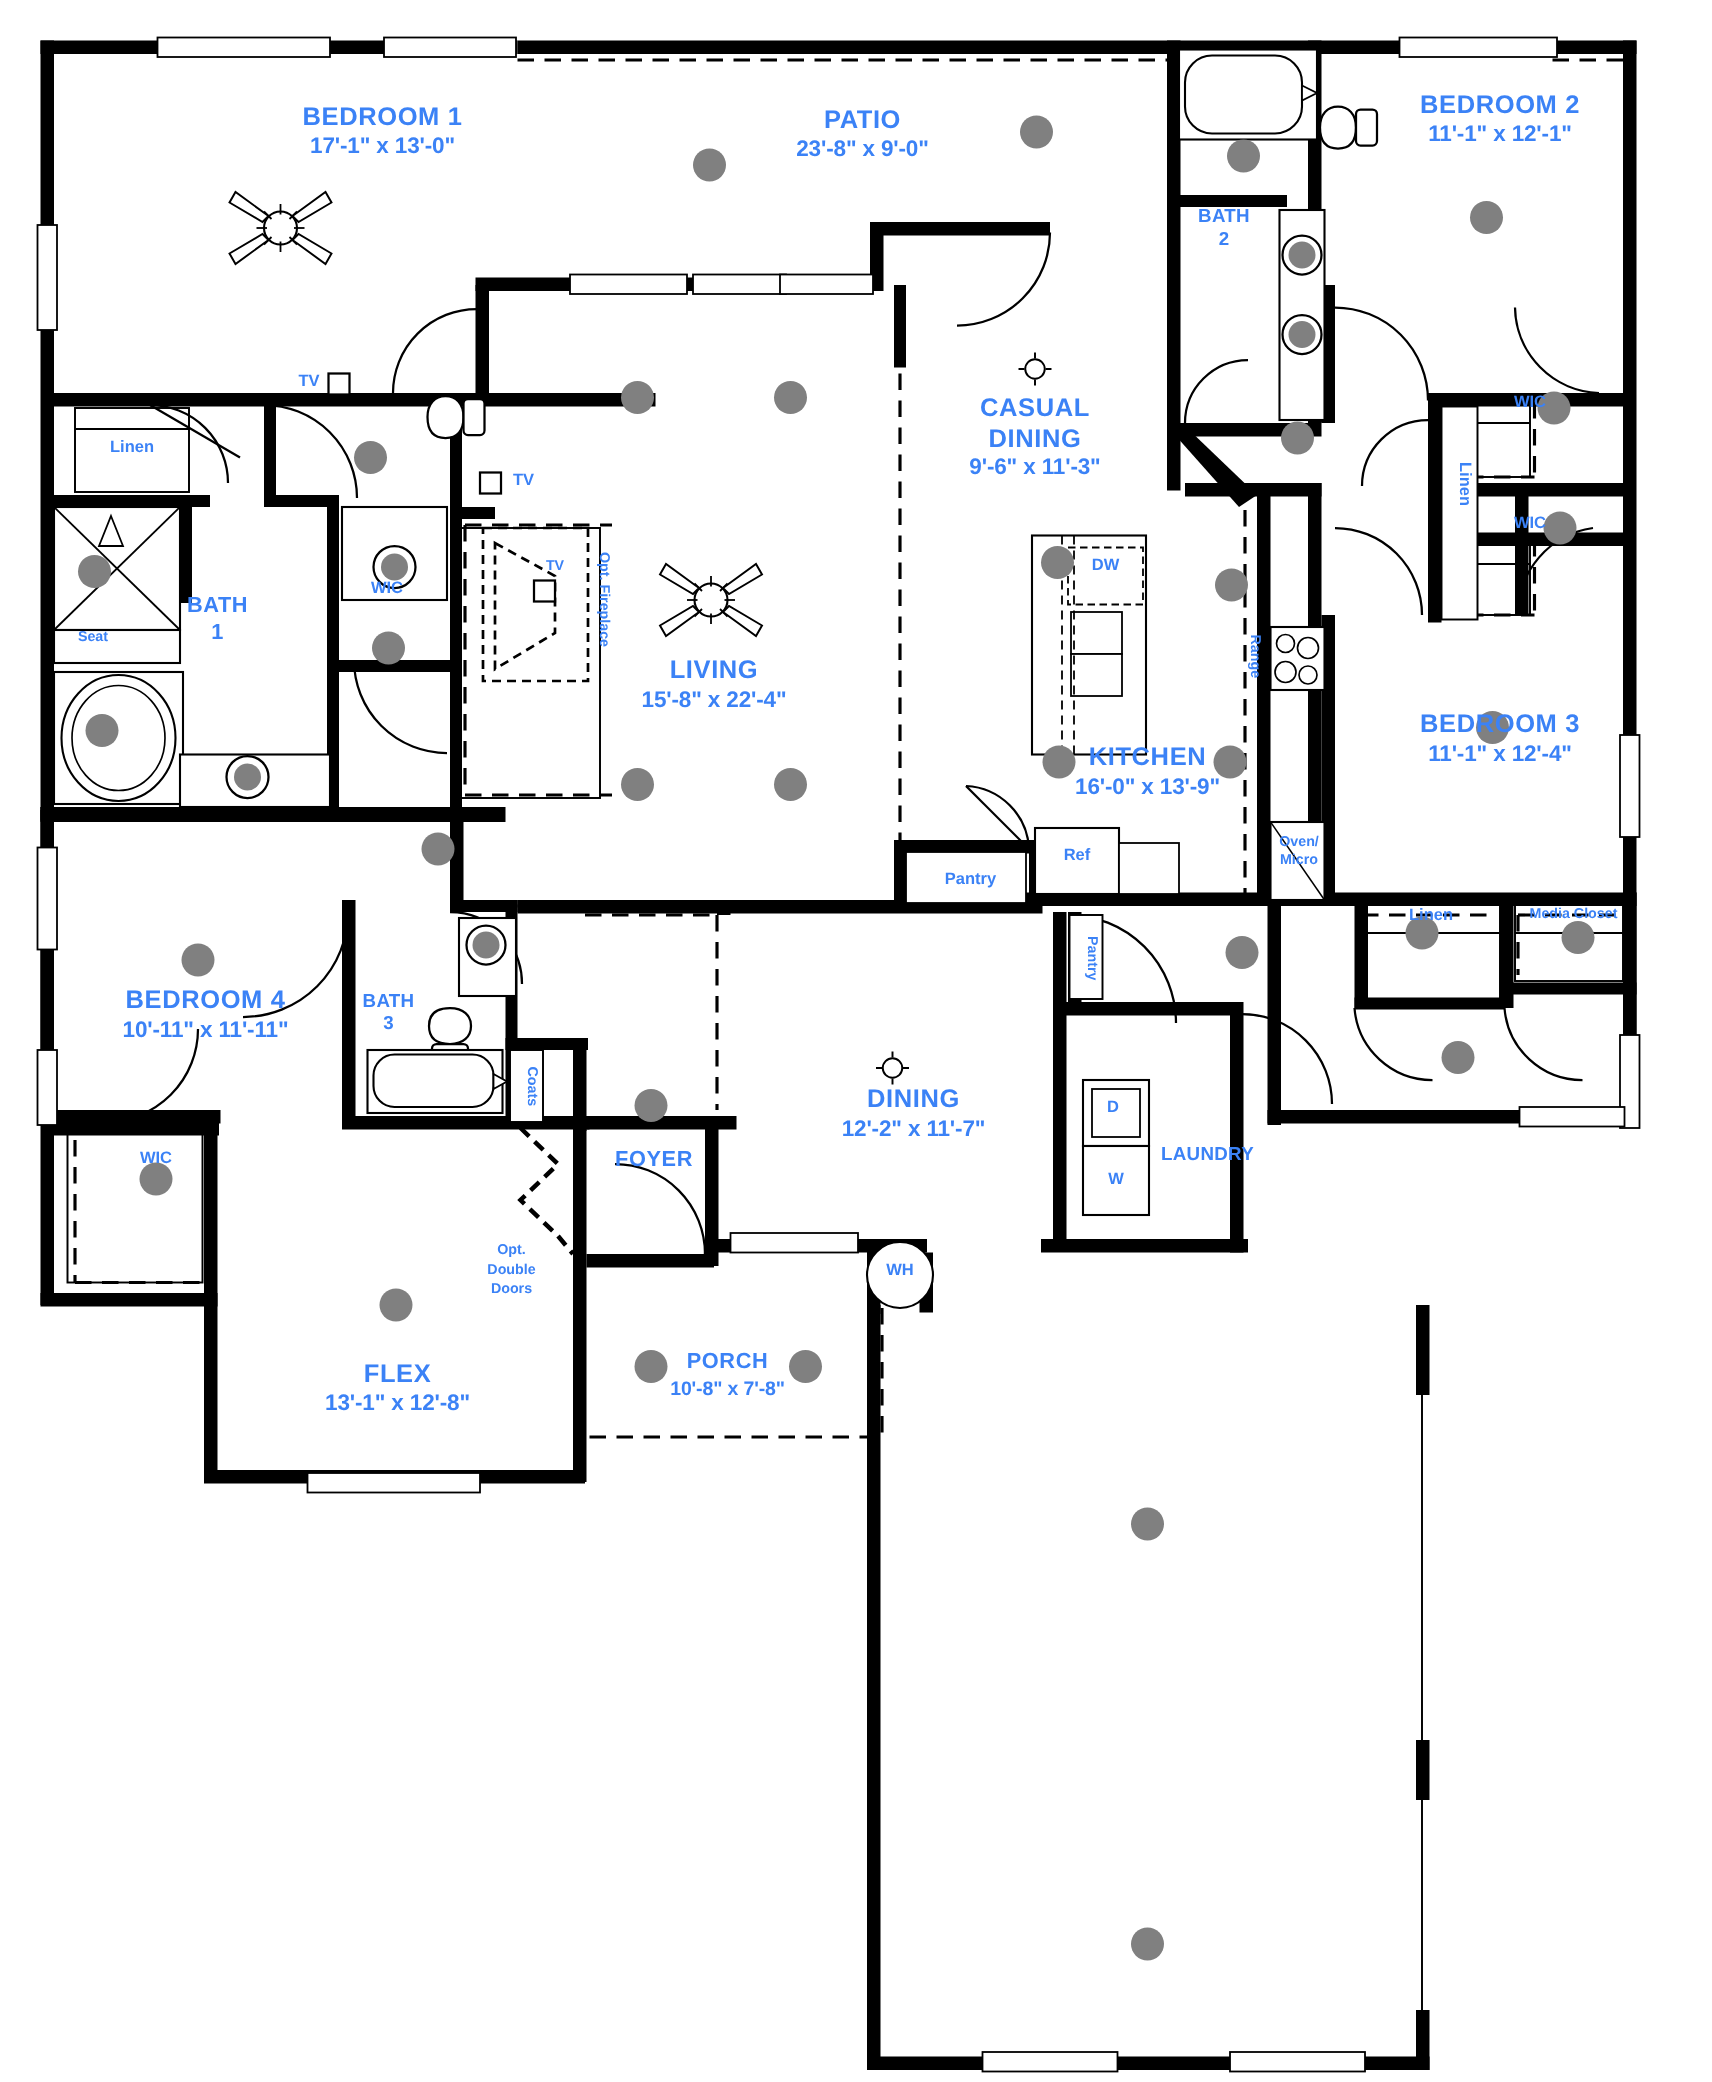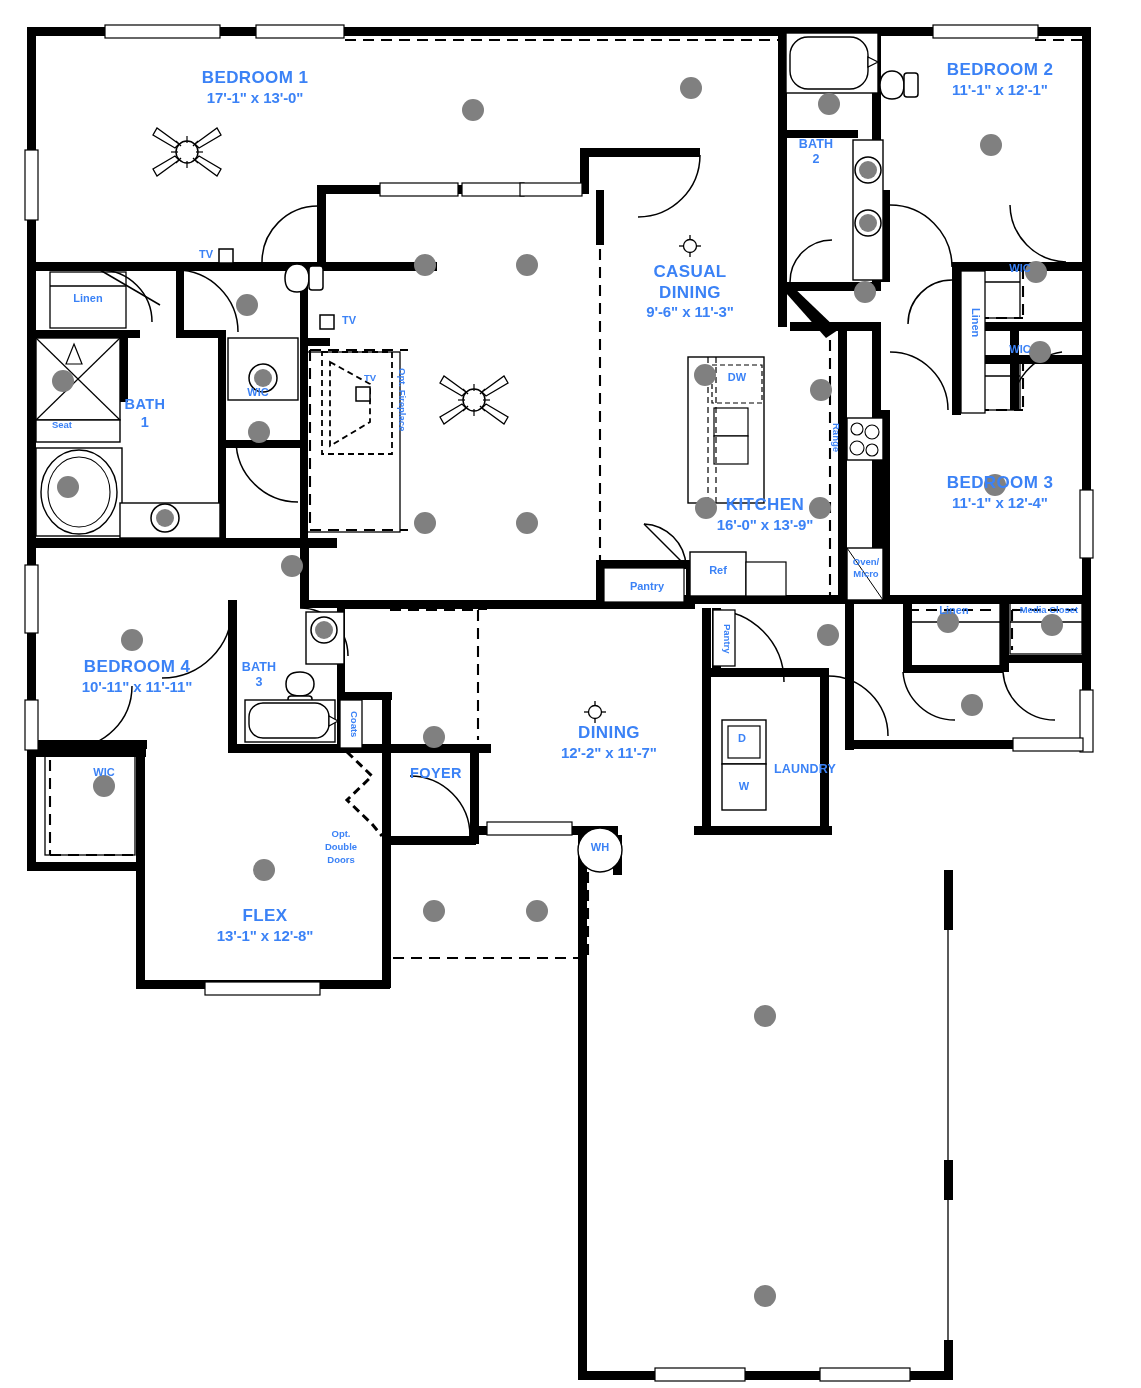--- a/index.html
+++ b/index.html
@@ -447,32 +447,40 @@
     <line x1="948" y1="1198" x2="948" y2="1342"></line>
   </g>
 
 </svg>
 
 <div class="room-label" style="left:155px;top:68px;width:200px;">
   <span class="rl-name">BEDROOM 1</span>
   <span class="rl-dim">17'-1" x 13'-0"</span>
 </div>
 
+<div class="room-label" style="left:475px;top:70px;width:200px;">
+  <span class="rl-name">PATIO</span>
+  <span class="rl-dim">23'-8" x 9'-0"</span>
+</div>
 
 <div class="room-label" style="left:900px;top:60px;width:200px;">
   <span class="rl-name">BEDROOM 2</span>
   <span class="rl-dim">11'-1" x 12'-1"</span>
 </div>
 
 <div class="room-label" style="left:595px;top:262px;width:190px;">
   <span class="rl-name">CASUAL</span>
   <span class="rl-name">DINING</span>
   <span class="rl-dim">9'-6" x 11'-3"</span>
 </div>
 
+<div class="room-label" style="left:376px;top:437px;width:200px;">
+  <span class="rl-name">LIVING</span>
+  <span class="rl-dim">15'-8" x 22'-4"</span>
+</div>
 
 <div class="room-label" style="left:665px;top:495px;width:200px;">
   <span class="rl-name">KITCHEN</span>
   <span class="rl-dim">16'-0" x 13'-9"</span>
 </div>
 
 <div class="room-label" style="left:900px;top:473px;width:200px;">
   <span class="rl-name">BEDROOM 3</span>
   <span class="rl-dim">11'-1" x 12'-4"</span>
 </div>
@@ -485,20 +493,24 @@
 <div class="room-label" style="left:509px;top:723px;width:200px;">
   <span class="rl-name">DINING</span>
   <span class="rl-dim">12'-2" x 11'-7"</span>
 </div>
 
 <div class="room-label" style="left:165px;top:906px;width:200px;">
   <span class="rl-name">FLEX</span>
   <span class="rl-dim">13'-1" x 12'-8"</span>
 </div>
 
+<div class="room-label lbl-mid" style="left:385px;top:900px;width:200px;">
+  <span class="rl-name">PORCH</span>
+  <span class="rl-dim">10'-8" x 7'-8"</span>
+</div>
 
 
 <div class="room-label lbl-mid" style="left:376px;top:765px;width:120px;">
   <span class="rl-name">FOYER</span>
 </div>
 
 <div class="room-label lbl-sm" style="left:755px;top:762px;width:100px;">
   <span class="rl-name">LAUNDRY</span>
 </div>
 

